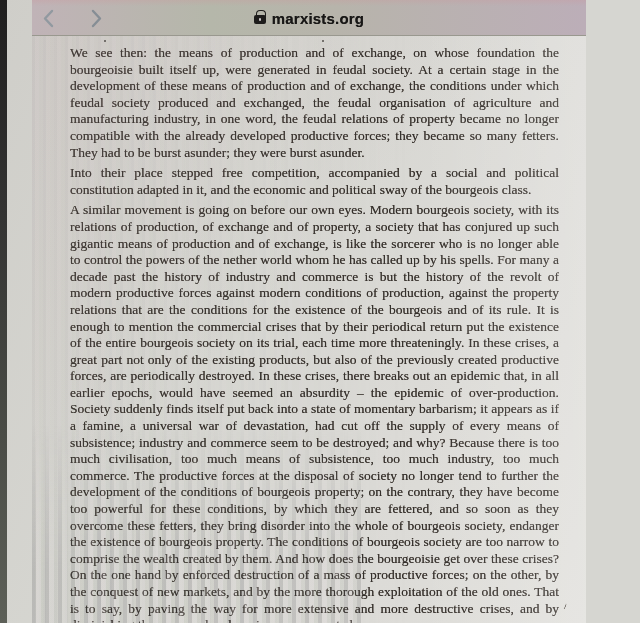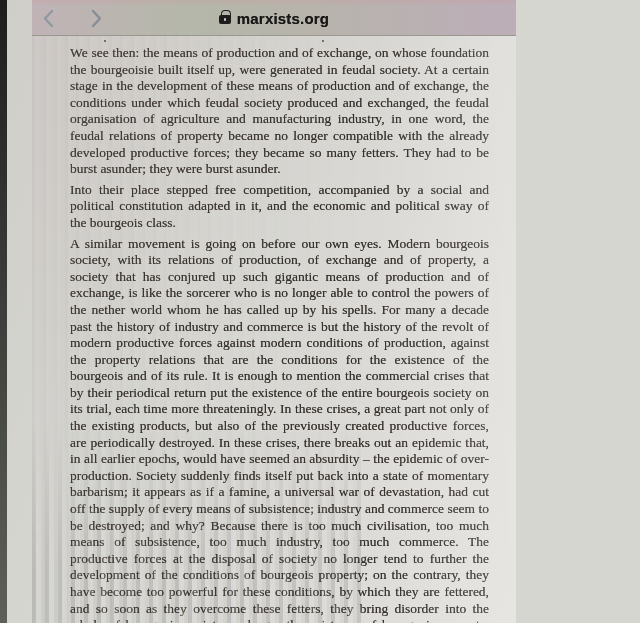--- a/index.html
+++ b/index.html
@@ -1,19 +1,19 @@
 <!DOCTYPE html>
 <html><head>
 <meta charset="utf-8">
 <style>
   * { margin:0; padding:0; box-sizing:border-box; }
   html,body { width:640px; height:623px; overflow:hidden; }
   body { font-family:"Liberation Serif", serif; background:#d6d6d1; }
 
-  .screen { position:relative; width:516px; height:623px; overflow:hidden;
+  .screen { position:relative; width:586px; height:623px; overflow:hidden;
             background:linear-gradient(112deg,#cfcec9 0%,#d6d6d1 38%,#dbdad6 68%,#e1e0dc 100%);padding-left:32px; }
 
   
   .bar { position:relative; width:100%; height:36px;
          background:linear-gradient(90deg,#c0b3b7 0%,#b5b7aa 32%,#b7b4ab 55%,#bcaeb8 100%);
          border-bottom:1px solid #99988f; }
   .bar::before { content:""; position:absolute; inset:0 0 auto 0; height:6px;
          background:linear-gradient(180deg,rgba(205,150,155,0.28),rgba(205,150,155,0)); pointer-events:none; }
   .nav-btn { position:absolute; top:8px; width:20px; height:20px; display:flex;
              align-items:center; justify-content:center; cursor:pointer; }

